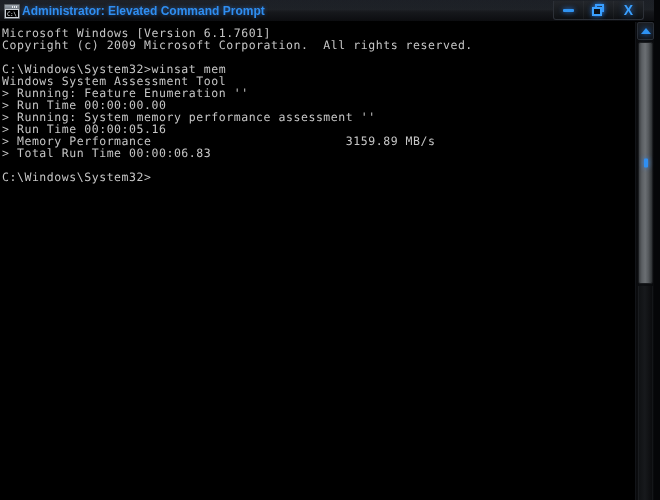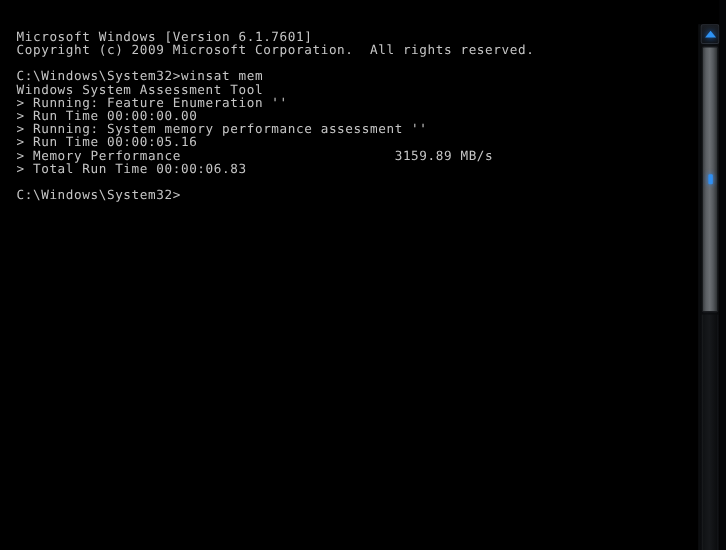--- a/index.html
+++ b/index.html
@@ -186,21 +186,21 @@
     font-size: 14px;
     font-weight: bold;
     color: #3aa0ff;
     text-shadow: 0 0 6px rgba(40,130,240,0.95);
     line-height: 1;
   }
 
   
   #console {
     position: absolute;
-    left: 13px;
+    left: 0;
     top: 22px;
     width: 633px;
     height: 478px;
     background: #000000;
     overflow: hidden;
   }
 
   #console-text {
     position: absolute;
     left: 2px;
@@ -295,20 +295,46 @@
     width: 6px;
     height: 500px;
     background: #050608;
   }
 </style>
 </head>
 <body>
 
 <div id="window">
 
+  <div id="titlebar">
+    <div id="titlebar-sheen"></div>
+
+    <div id="app-icon">
+      <div class="icon-titlebar"></div>
+      <div class="icon-dots"></div>
+      <div class="icon-screen">C:\</div>
+    </div>
+
+    <div id="title-text">Administrator: Elevated Command Prompt</div>
+
+    <div id="window-controls">
+      <div class="winbtn" id="btn-minimize">
+        <span class="glyph"></span>
+      </div>
+      <div class="winbtn" id="btn-restore">
+        <span class="glyph">
+          <span class="sq-back"></span>
+          <span class="sq-front"></span>
+        </span>
+      </div>
+      <div class="winbtn" id="btn-close">
+        <span class="glyph">X</span>
+      </div>
+    </div>
+  </div>
 
   <div id="console">
     <pre id="console-text">Microsoft Windows [Version 6.1.7601]
 Copyright (c) 2009 Microsoft Corporation.  All rights reserved.
 
 C:\Windows\System32&gt;winsat mem
 Windows System Assessment Tool
 &gt; Running: Feature Enumeration ''
 &gt; Run Time 00:00:00.00
 &gt; Running: System memory performance assessment ''

